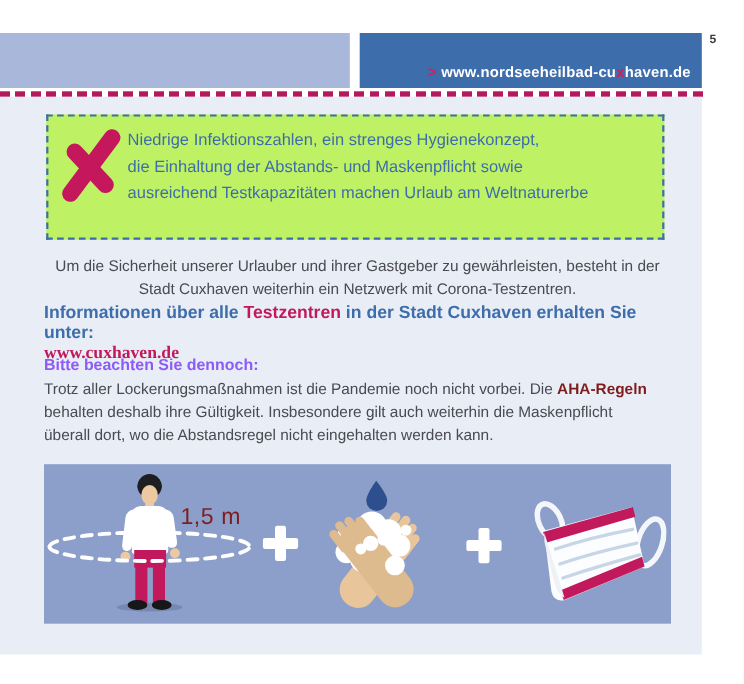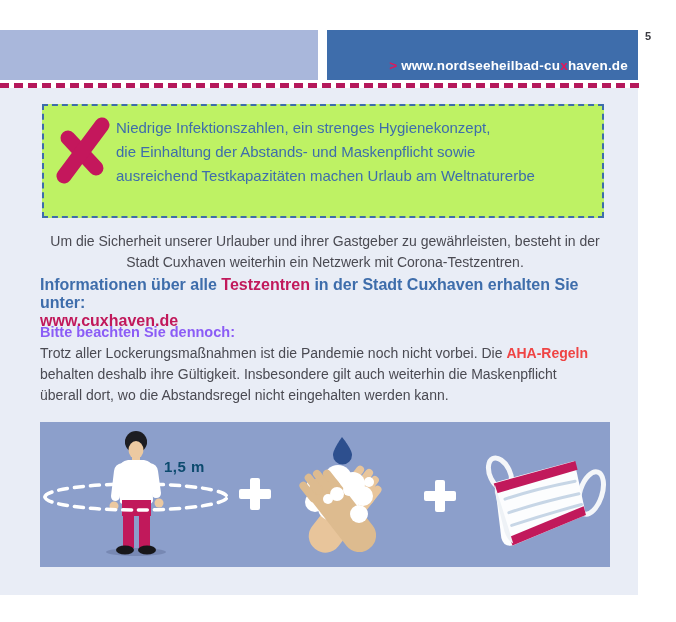--- a/index.html
+++ b/index.html
@@ -26,27 +26,27 @@
   .notice-box .xmark { position:absolute; left:12px; top:10px; }
   .notice-text { position:absolute; left:72px; top:10px; color:#3e6dab;
     font-size:15px; line-height:24px; }
 
   .para { color:#4a4a52; font-size:14px; line-height:21px; }
   .p1 { left:40px; top:231px; width:570px;text-align:center; }
   .p2 { left:40px; top:276px; width:570px; font-weight:bold; color:#3e6dab; font-size:16px; }
   .p3h { left:40px; top:322px; width:570px; font-weight:bold; color:#8b5cf6; font-size:14.5px; line-height:21px; }
   .p3 { left:40px; top:343px; width:570px; }
   .hl-red { color:#c1195b; }
-  .hl-red-b { color:#ef4444; font-weight:bold; }
-  a.link { color:#c1195b; text-decoration:none; font-weight:bold; }
+  .hl-red-b { color:#7f1d1d; font-weight:bold; }
+  a.link { color:#c1195b; text-decoration:none; font-weight:bold;font-family:Liberation Serif, serif; }
 
   
   .illu { left:40px; top:422px; width:570px; height:145px; background:#8c9fcb; }
-  .distance-label { position:absolute; left:124px; top:36px; color:#0c4a6e;
-    font-weight:bold; font-size:15px; letter-spacing:.5px; }
+  .distance-label { position:absolute; left:124px; top:36px; color:#7f1d1d;
+    font-weight:normal; font-size:21px; letter-spacing:.5px; }
   .plus { position:absolute; width:32px; height:32px; }
   .plus::before { content:""; position:absolute; left:0; top:11px; width:32px; height:10px;
     background:#ffffff; border-radius:2px; }
   .plus::after  { content:""; position:absolute; left:11px; top:0; width:10px; height:32px;
     background:#ffffff; border-radius:2px; }
   .plus1 { left:199px; top:56px; }
   .plus2 { left:384px; top:58px; }
 </style>
 </head>
 <body>

